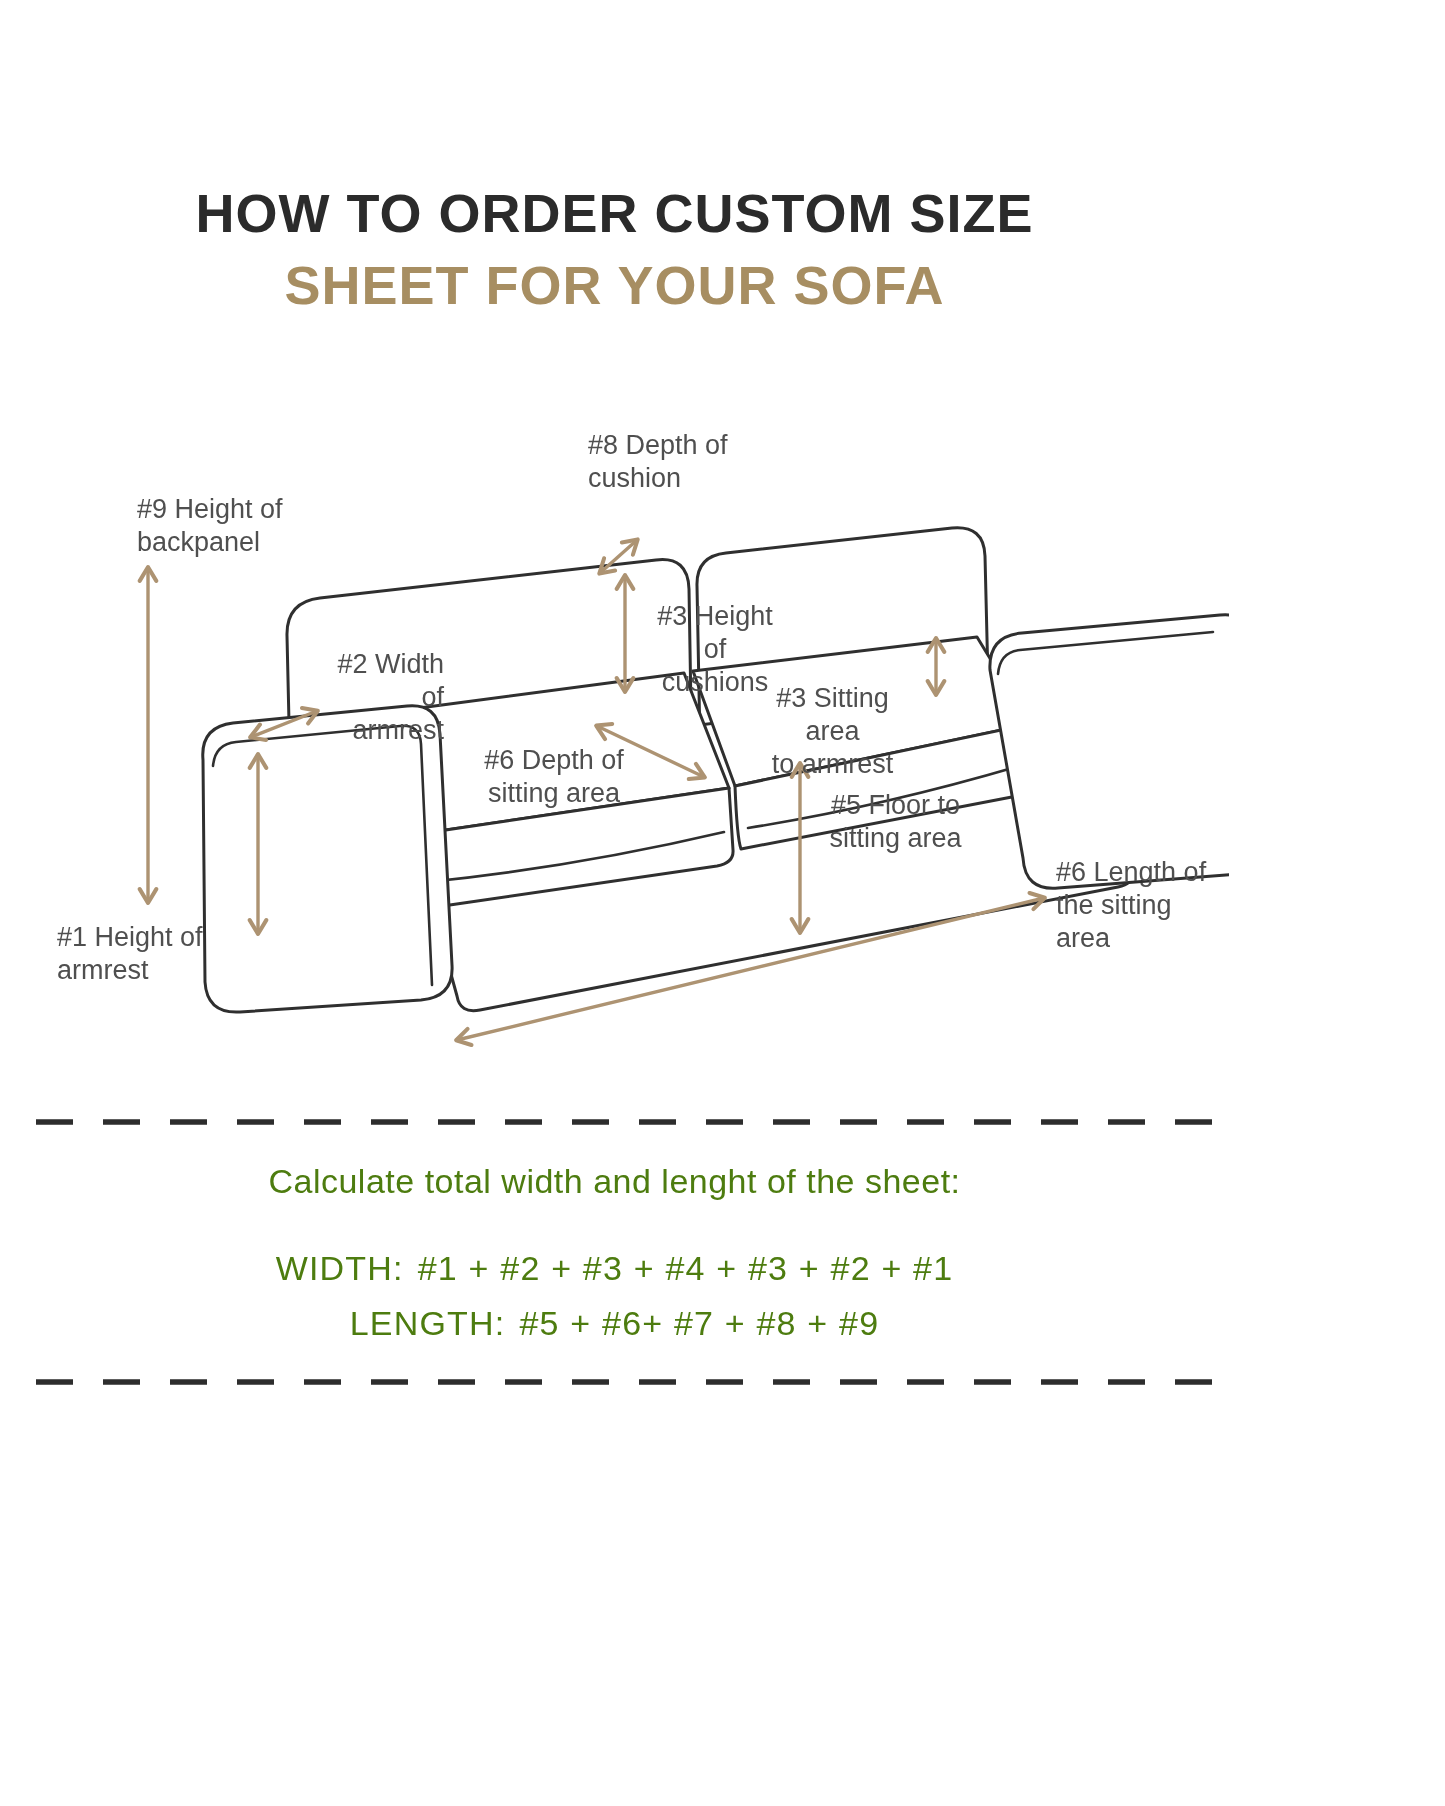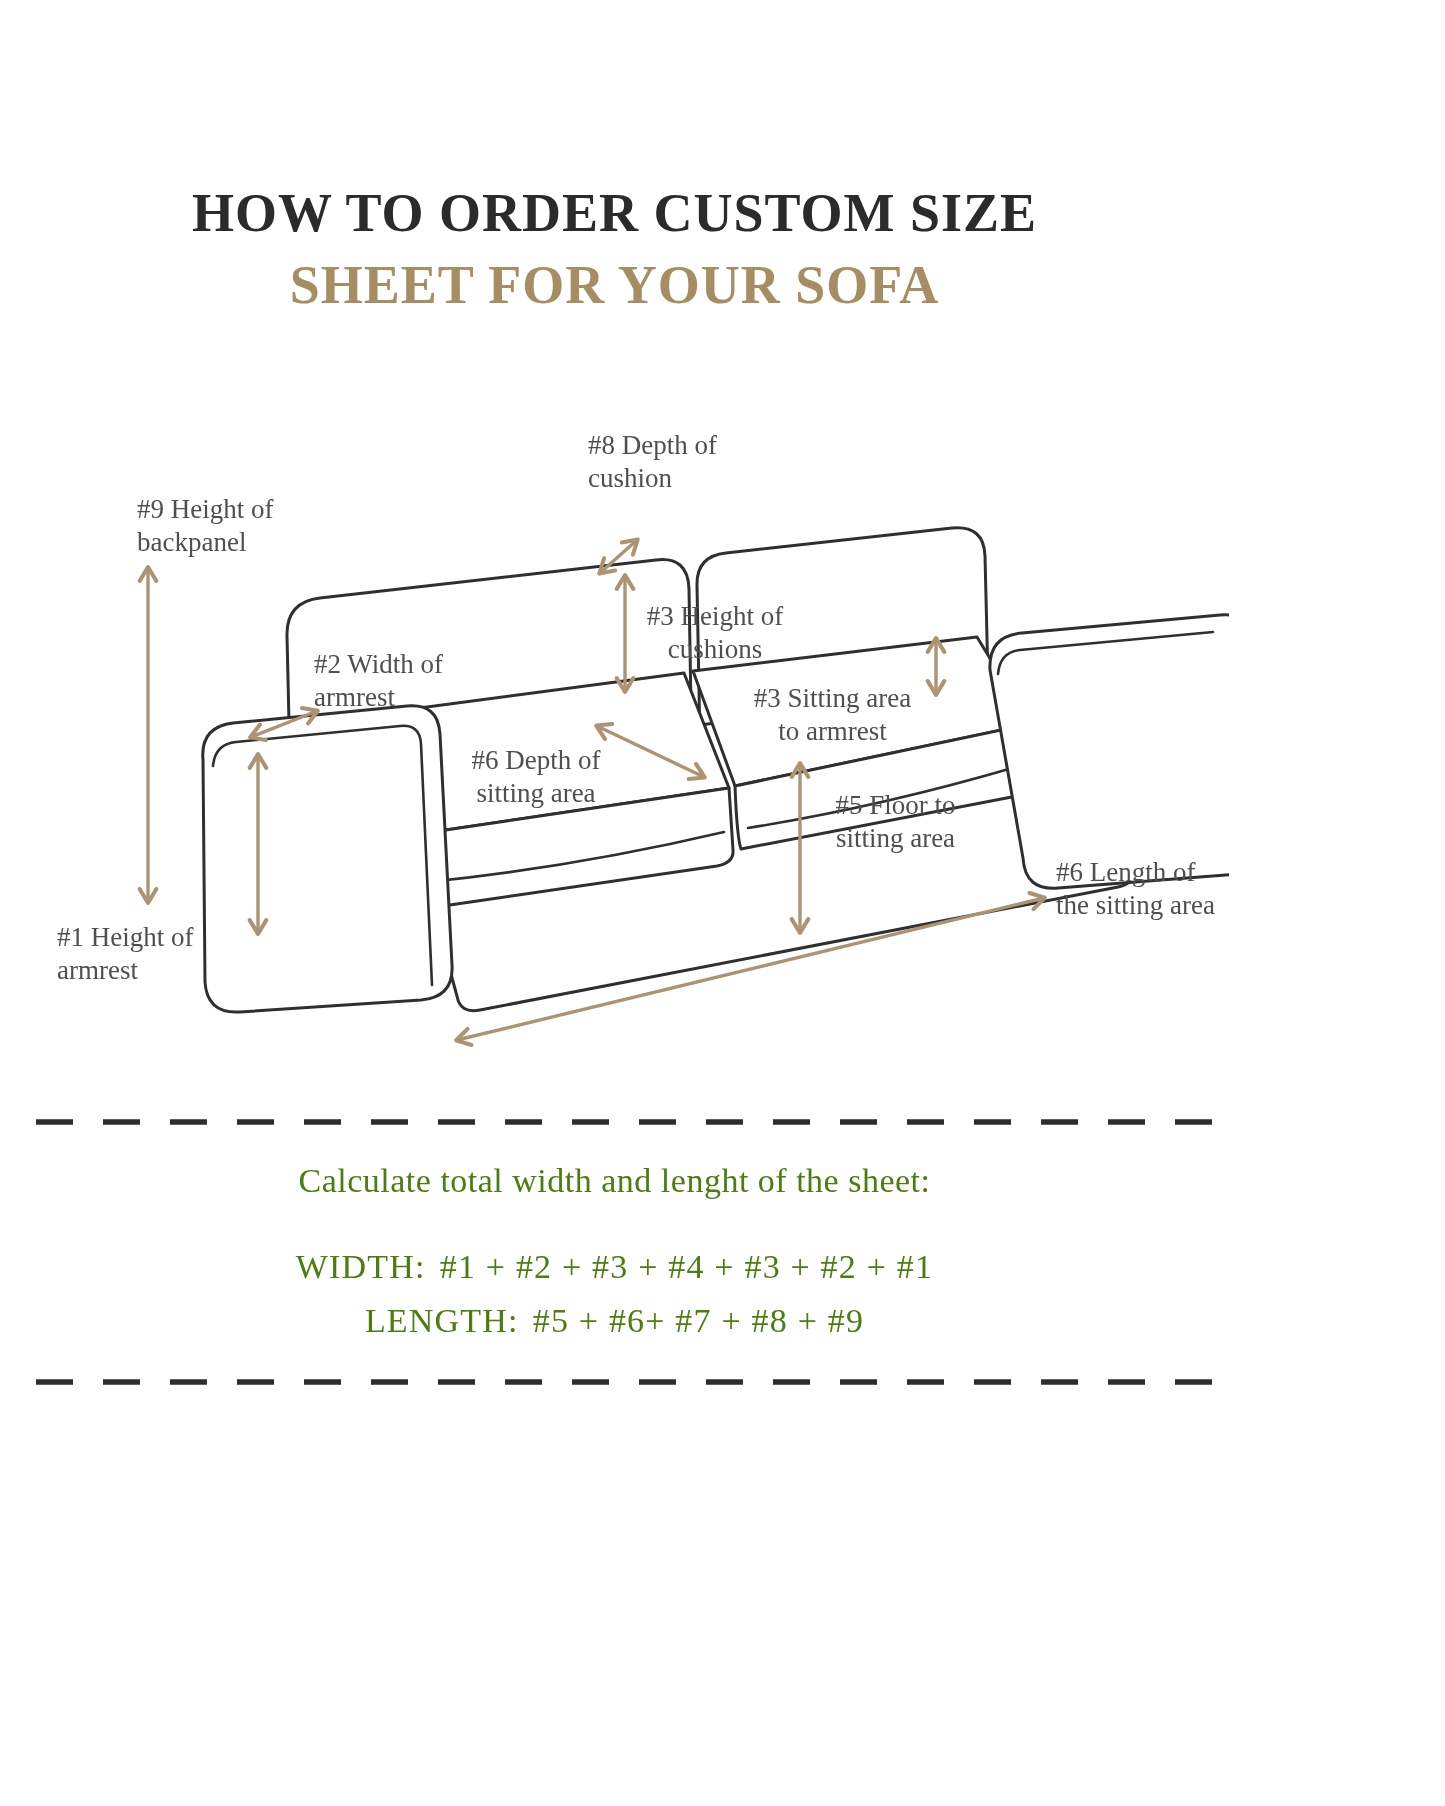--- a/index.html
+++ b/index.html
@@ -1,21 +1,21 @@
 <!DOCTYPE html>
 <html><head>
 <meta charset="utf-8">
 <style>
   html,body{margin:0;padding:0;background:#ffffff;}
   .page{
     position:relative;
     width:1229px;
     height:1806px;
     background:#ffffff;
-    font-family:Liberation Serif, serif;
+    font-family:Liberation Sans, sans-serif;
     overflow:hidden;
   }
   .hdr{position:absolute;top:182px;left:0;width:100%;text-align:center;}
   .hdr .title{
     margin:0;
     font-size:54px;
     font-weight:700;
     letter-spacing:1px;
     color:#2b2b2b;
   }
@@ -94,41 +94,41 @@
 
     <line class="dash-line" x1="36" y1="1122" x2="1410" y2="1122" stroke-dasharray="37 30"></line>
     <line class="dash-line" x1="36" y1="1382" x2="1410" y2="1382" stroke-dasharray="37 30"></line>
   </svg>
 
   <div class="mlabel" style="left:57px;top:921px;width:150px;text-align:left">
     <div>#1 Height of</div>
     <div>armrest</div>
   </div>
 
-  <div class="mlabel" style="left:314px;top:648px;width:130px;text-align:left">
+  <div class="mlabel" style="left:314px;top:648px;width:130px;text-align:right">
     <div>#2 Width of</div>
     <div>armrest</div>
   </div>
 
   <div class="mlabel" style="left:750px;top:682px;width:165px;text-align:center">
     <div>#3 Sitting area</div>
     <div>to armrest</div>
   </div>
 
   <div class="mlabel" style="left:1056px;top:856px;width:175px;text-align:left">
     <div>#6 Length of</div>
     <div>the sitting area</div>
   </div>
 
   <div class="mlabel" style="left:828px;top:789px;width:135px;text-align:center">
     <div>#5 Floor to</div>
     <div>sitting area</div>
   </div>
 
-  <div class="mlabel" style="left:466px;top:744px;width:140px;text-align:center">
+  <div class="mlabel" style="left:484px;top:744px;width:140px;text-align:center">
     <div>#6 Depth of</div>
     <div>sitting area</div>
   </div>
 
   <div class="mlabel" style="left:645px;top:600px;width:140px;text-align:center">
     <div>#3 Height of</div>
     <div>cushions</div>
   </div>
 
   <div class="mlabel" style="left:588px;top:429px;width:165px;text-align:left">

